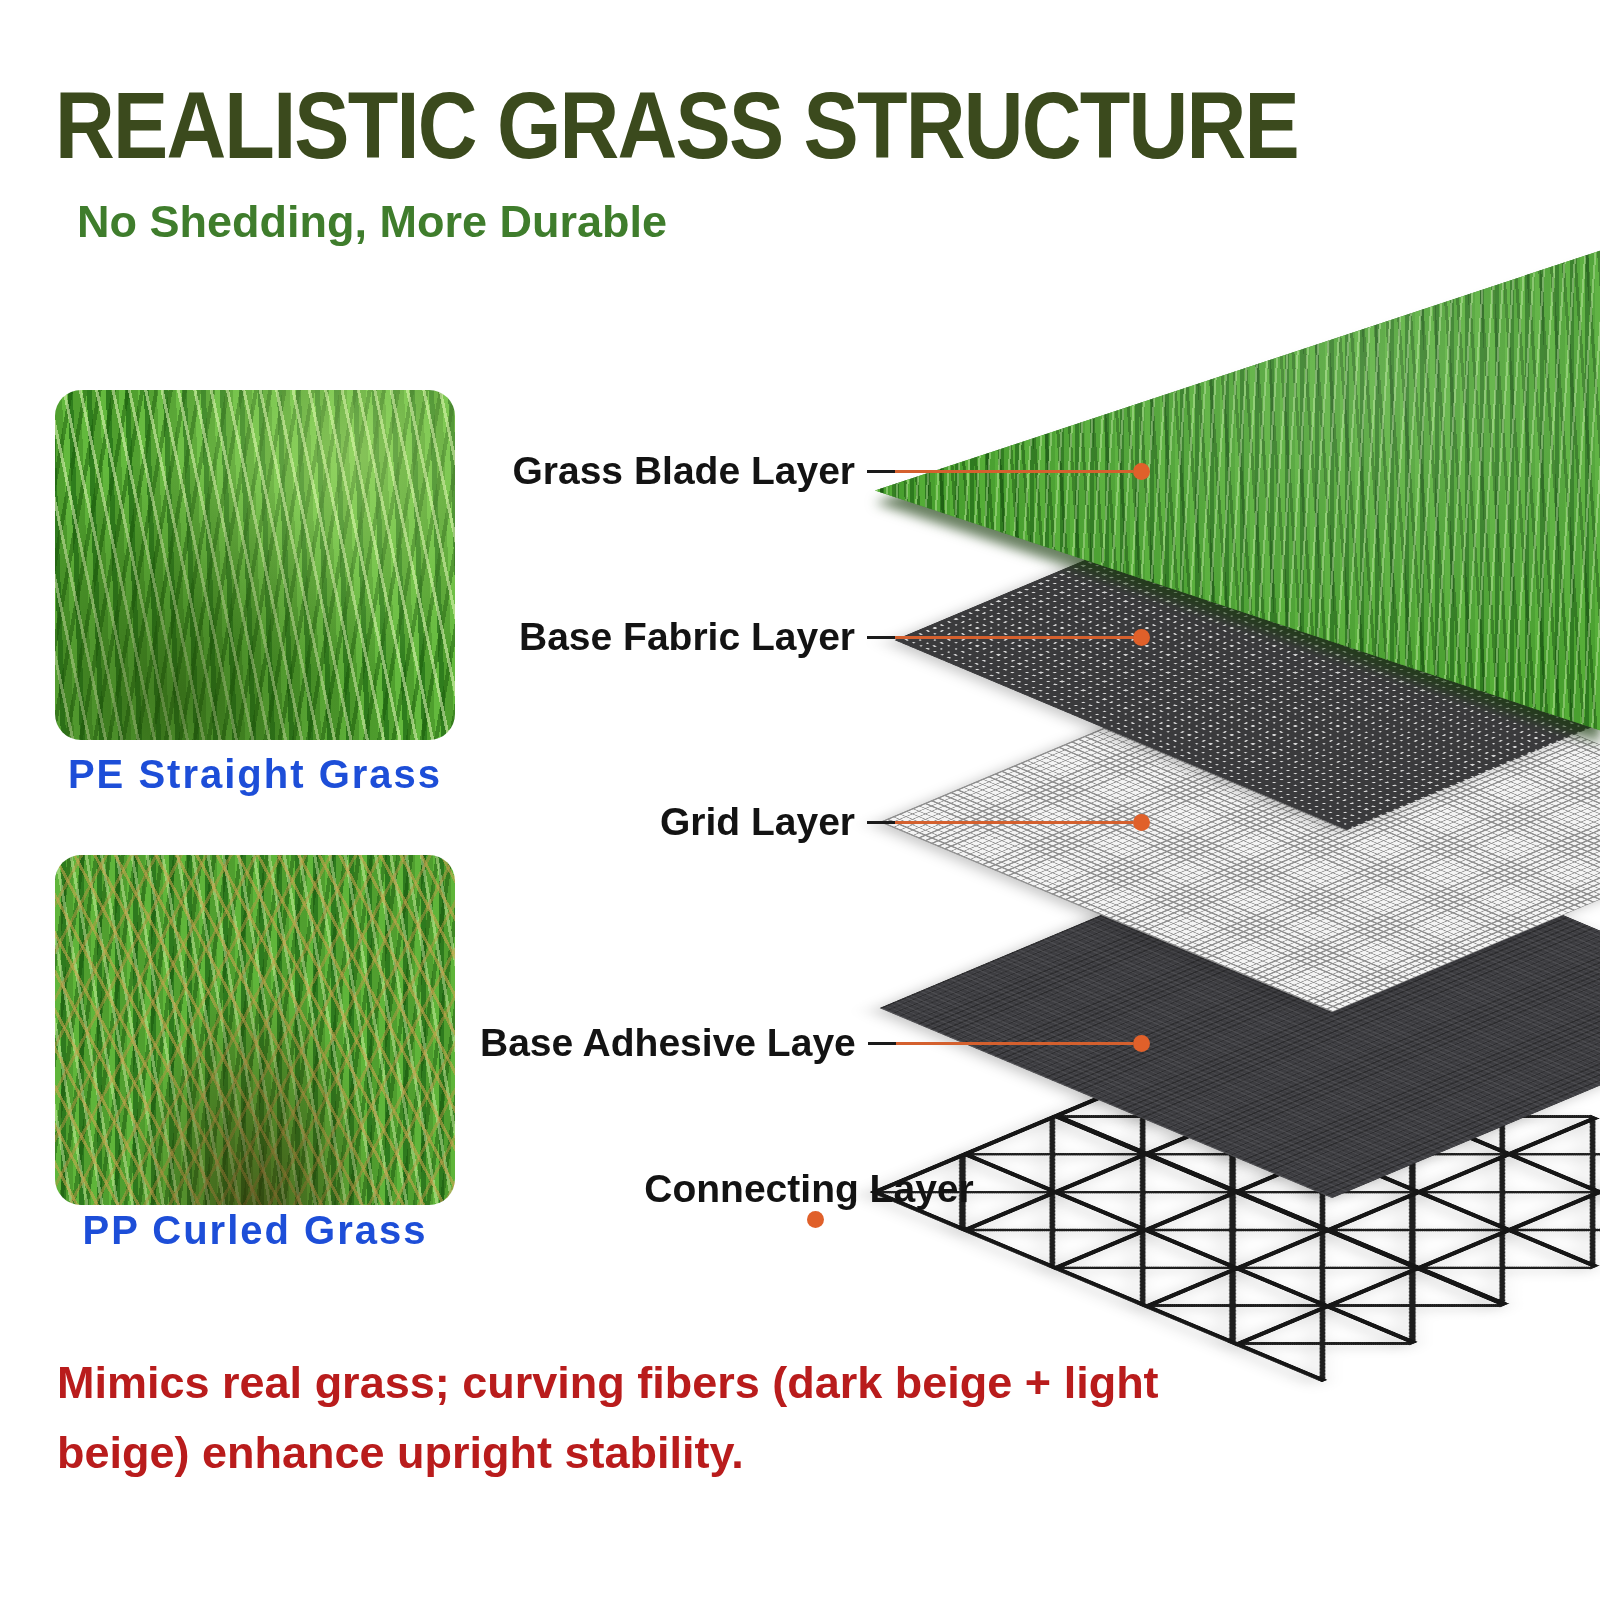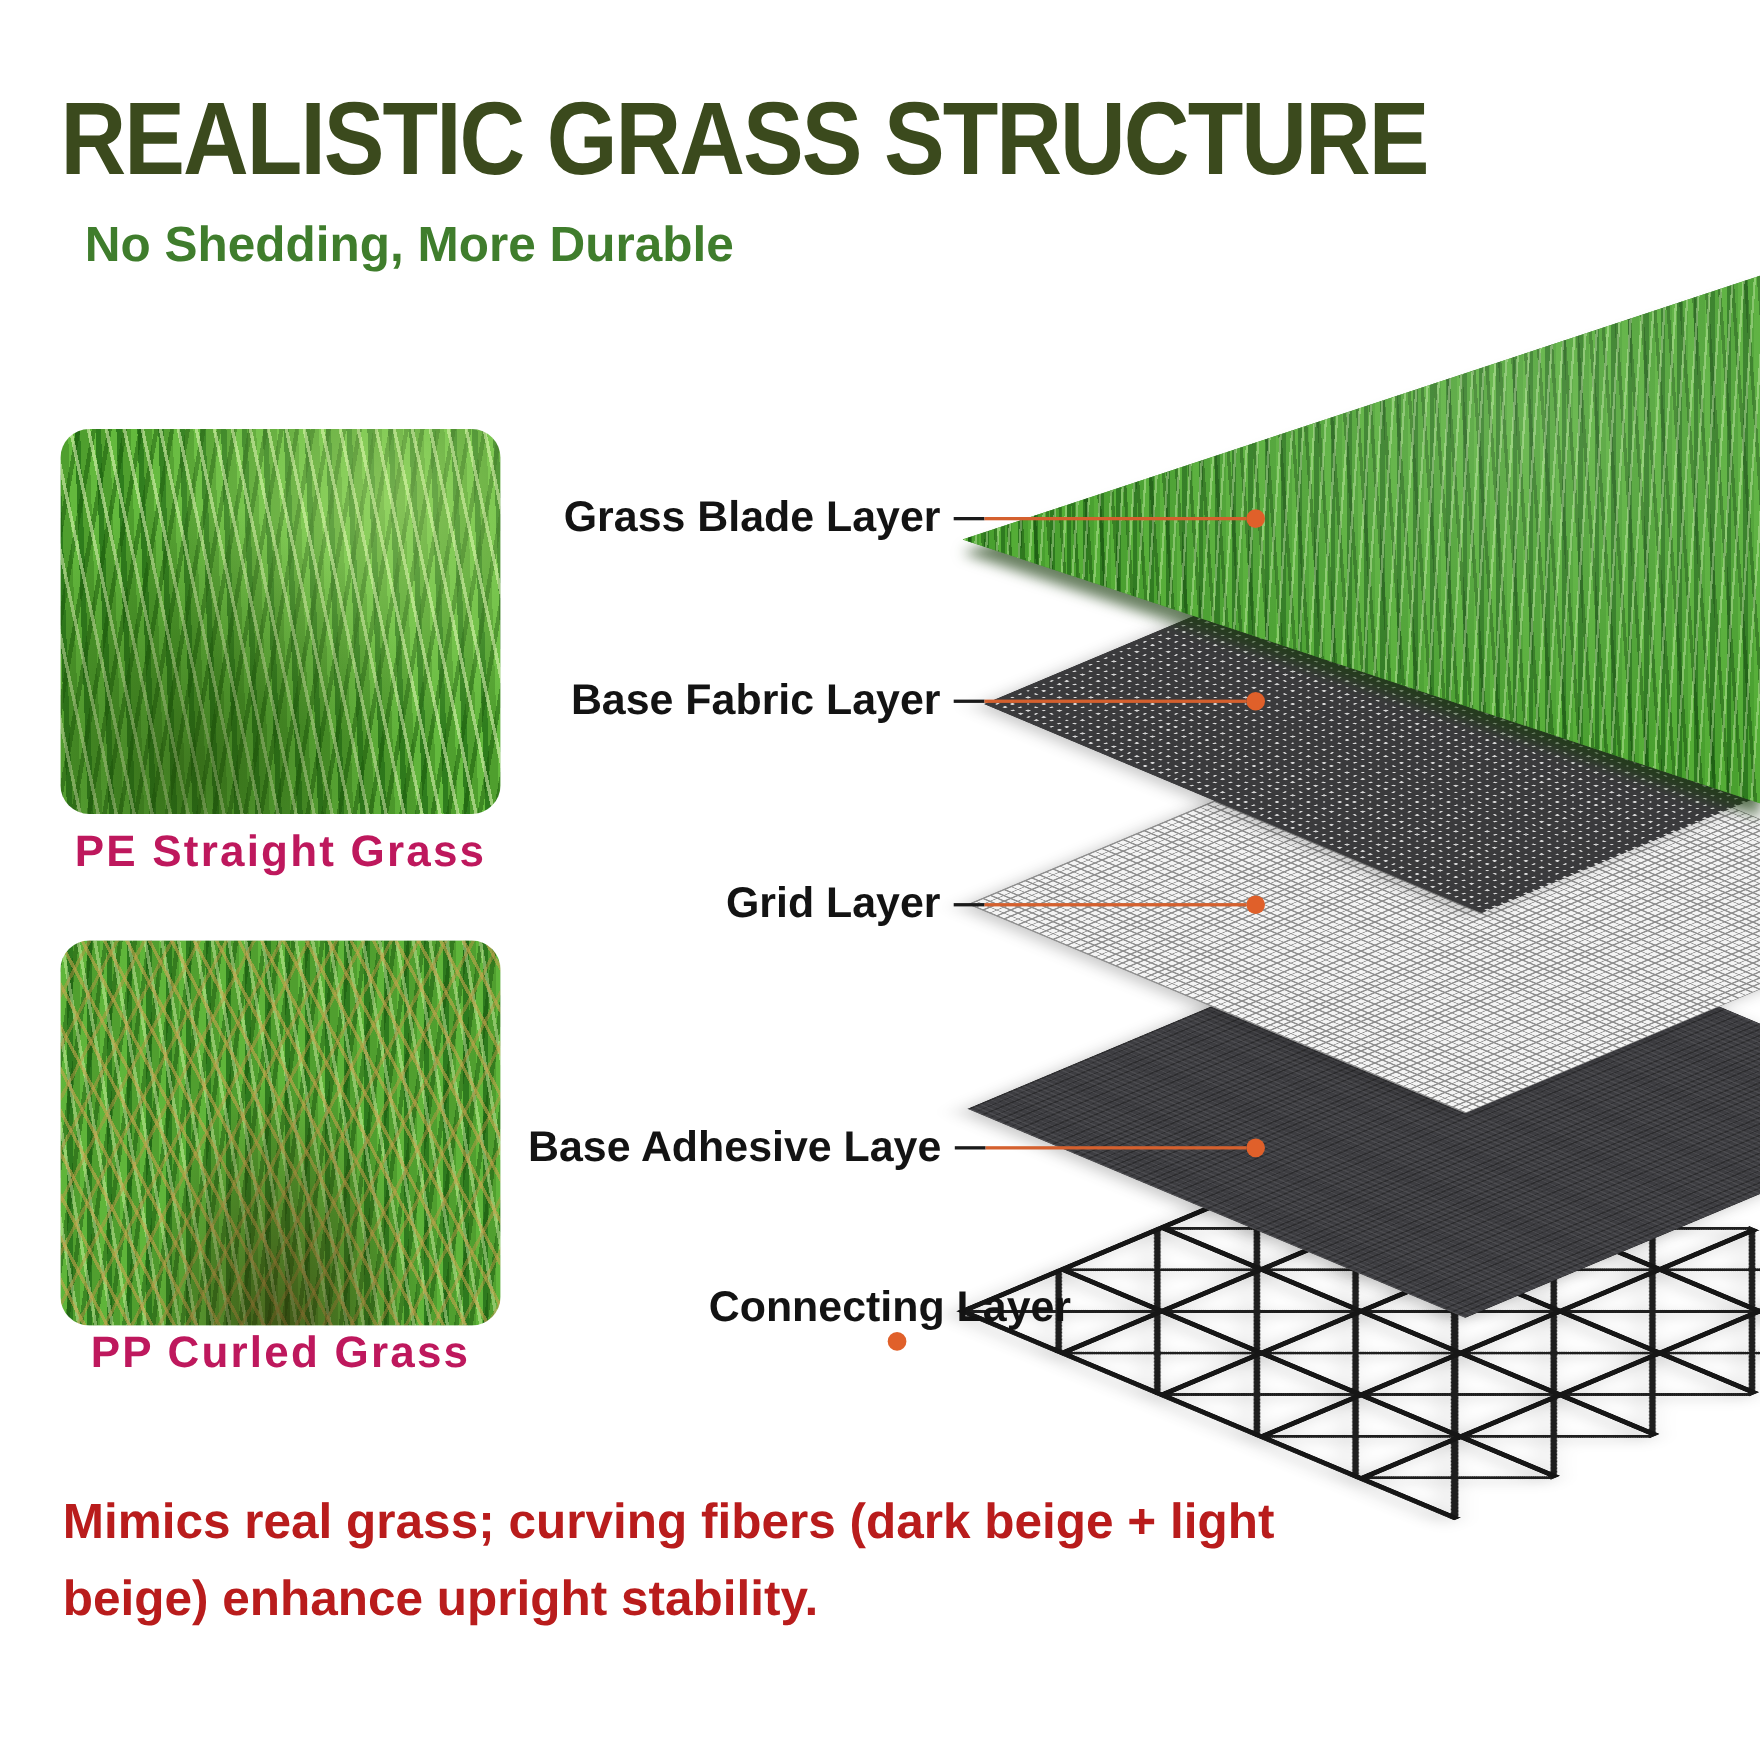--- a/index.html
+++ b/index.html
@@ -39,21 +39,21 @@
     background-image:
       radial-gradient(ellipse at 50% 102%, rgba(55,42,8,0.62), transparent 45%),
       repeating-linear-gradient(62deg, rgba(205,165,80,0.55) 0 3px, transparent 3px 18px),
       repeating-linear-gradient(118deg, rgba(190,150,70,0.45) 0 3px, transparent 3px 22px),
       repeating-linear-gradient(80deg, rgba(235,255,190,0.40) 0 3px, transparent 3px 15px),
       repeating-linear-gradient(98deg, rgba(20,80,10,0.45) 0 4px, transparent 4px 13px),
       repeating-linear-gradient(90deg, #5fb53a 0 6px, #2e7a1e 6px 11px, #509f2f 11px 18px);
   }
   .photo-label{
     position:absolute;left:55px;width:400px;text-align:center;
-    font-size:40px;font-weight:bold;color:#be185d;letter-spacing:2px;
+    font-size:40px;font-weight:bold;color:#1d4ed8;letter-spacing:2px;
   }
   .label1{top:752px;}
   .label2{top:1208px;}
   
   .row{
     position:absolute;left:480px;width:670px;height:50px;
     display:flex;align-items:center;z-index:10;
   }
   .row1{top:427px;margin-top:19px;} .row2{top:612px;} .row3{top:797px;} .row4{top:1018px;} .row5{top:1167px;flex-direction:column;}
   .row-label{

